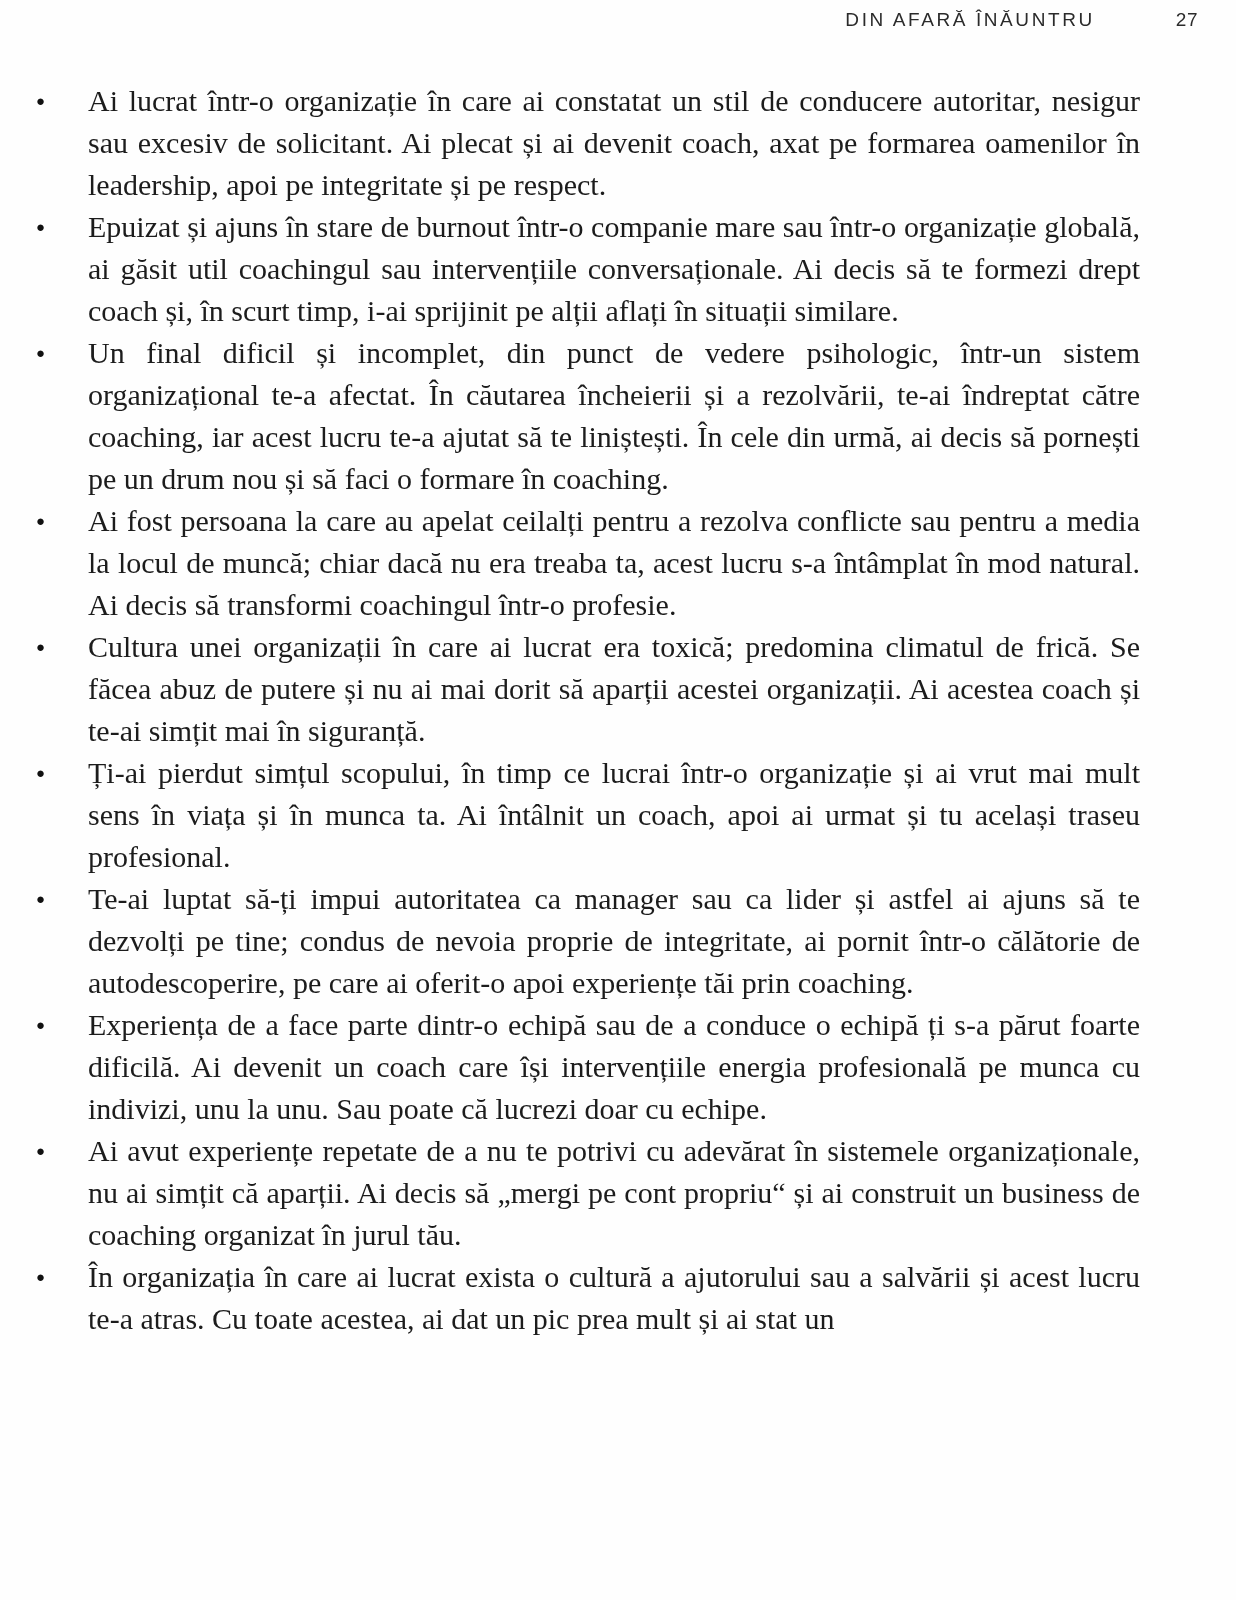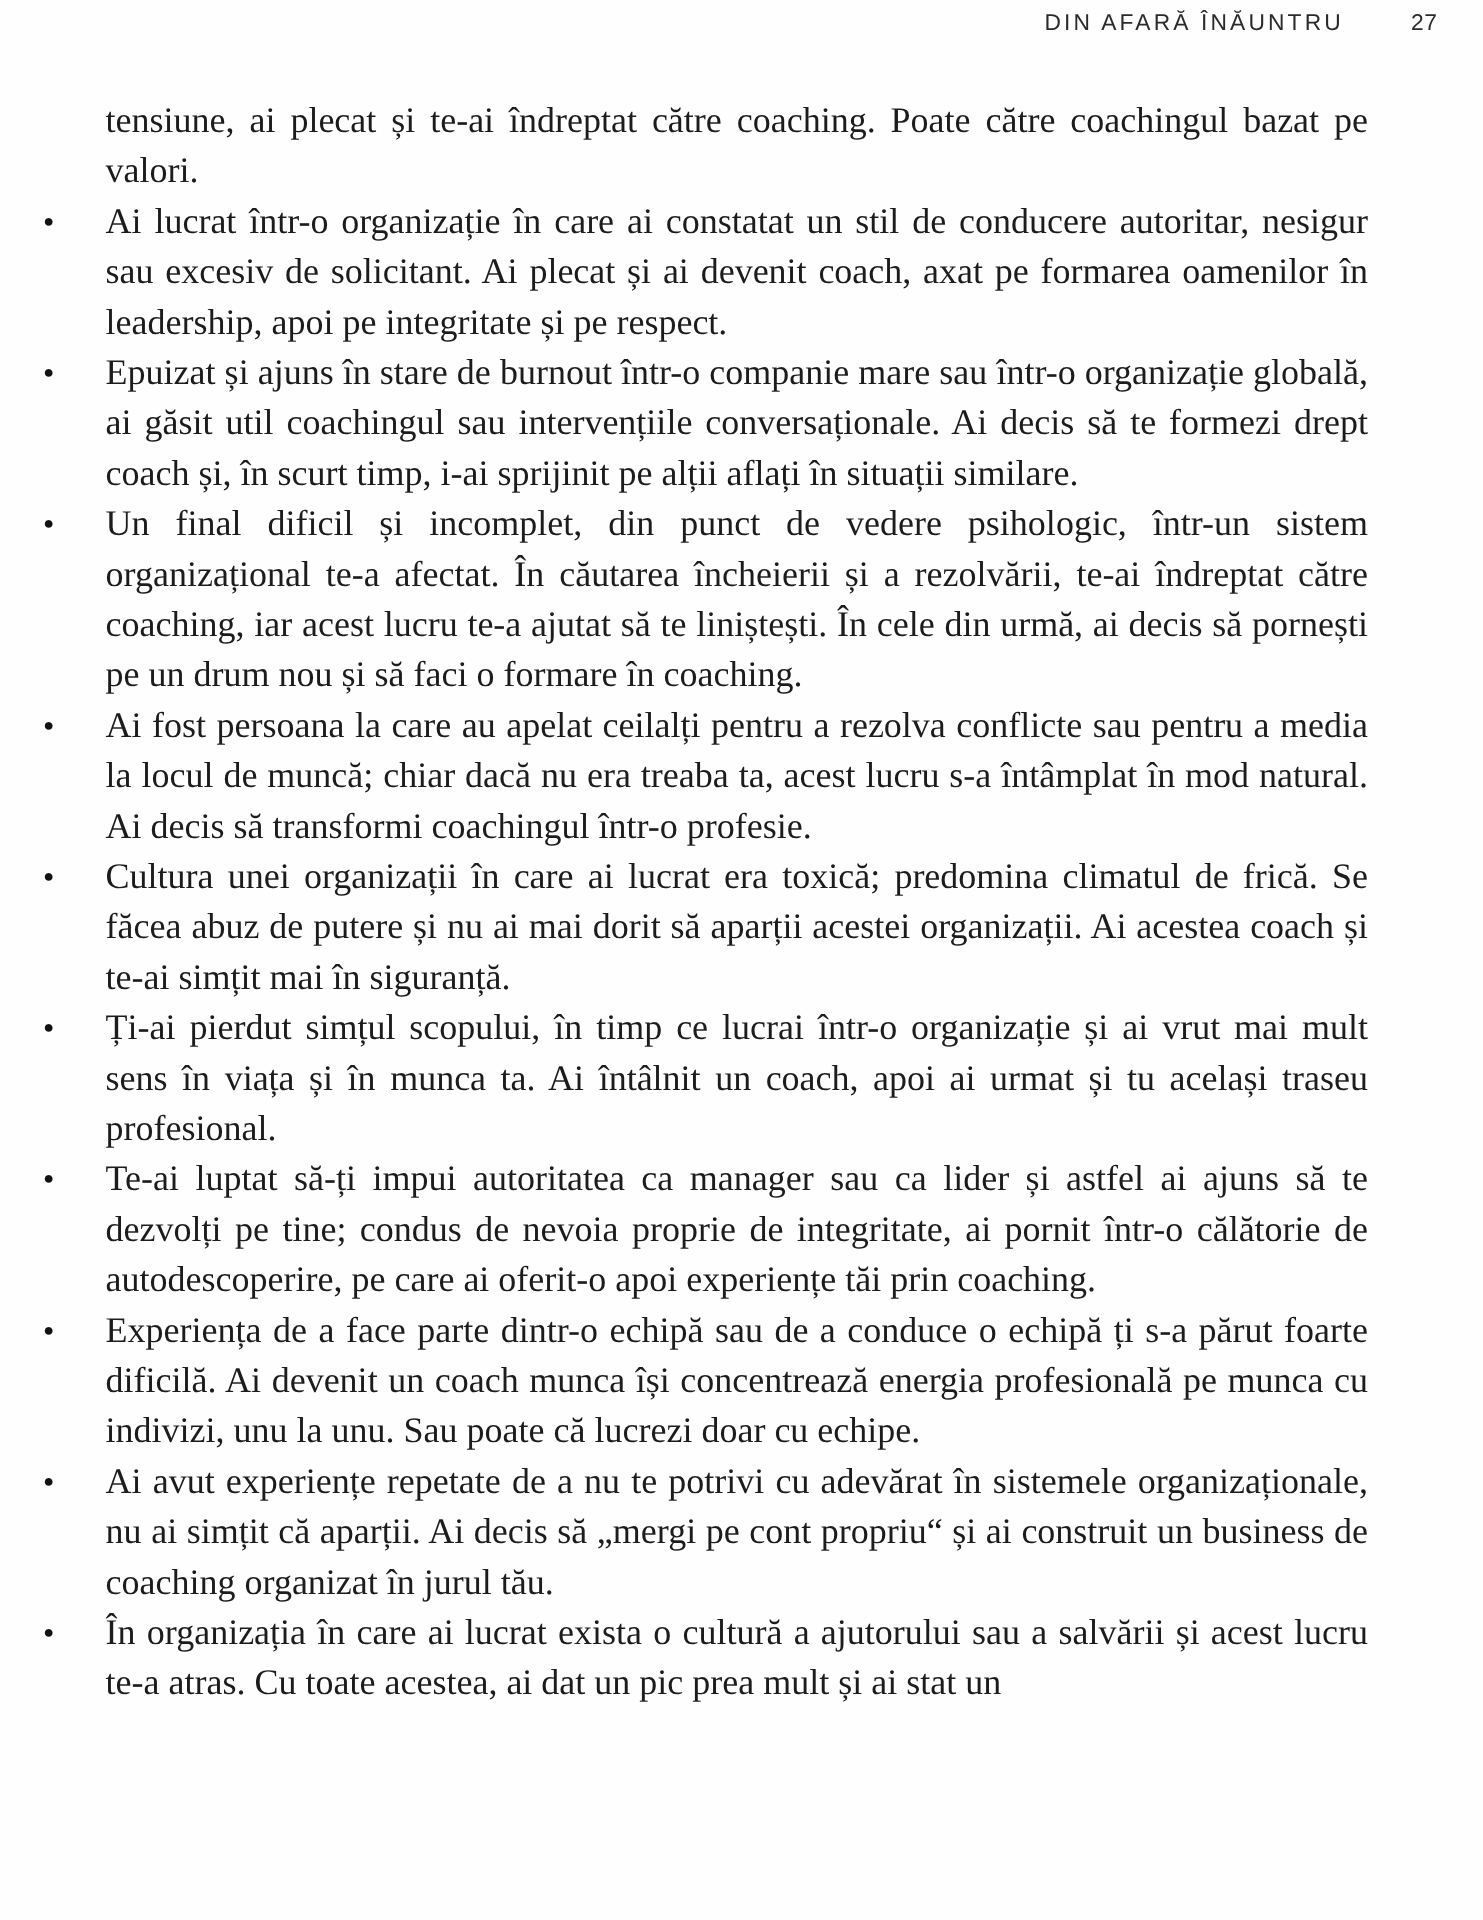--- a/index.html
+++ b/index.html
@@ -29,20 +29,21 @@
     line-height: 28px;
     color: #2b2b2b;
   }
   .head-title {
     letter-spacing: 2.6px;
     margin-right: 56px;
     white-space: nowrap;
   }
   .page-number {
     letter-spacing: 0.5px;
+    margin-left: 25px;
   }
   .body-text {
     position: absolute;
     top: 80px;
     left: 88px;
     width: 1052px;
   }
   .para {
     margin: 0;
     font-size: 30px;
@@ -67,21 +68,20 @@
 
 <div class="page">
 
   <header class="running-head">
     <span class="head-title">DIN AFARĂ ÎNĂUNTRU</span>
     <span class="page-number">27</span>
   </header>
 
   <main class="body-text">
 
-    <p class="para">tensiune, ai plecat și te-ai îndreptat către coaching. Poate către coachingul bazat pe valori.</p>
 
     <div class="bullet-item">
       <span class="bullet">●</span>
       <p class="para">Ai lucrat într-o organizație în care ai constatat un stil de conducere autoritar, nesigur sau excesiv de solicitant. Ai plecat și ai devenit coach, axat pe formarea oamenilor în leadership, apoi pe integritate și pe respect.</p>
     </div>
 
     <div class="bullet-item">
       <span class="bullet">●</span>
       <p class="para">Epuizat și ajuns în stare de burnout într-o companie mare sau într-o organizație globală, ai găsit util coachingul sau intervențiile conversaționale. Ai decis să te formezi drept coach și, în scurt timp, i-ai sprijinit pe alții aflați în situații similare.</p>
     </div>
@@ -106,21 +106,21 @@
       <p class="para">Ți-ai pierdut simțul scopului, în timp ce lucrai într-o organizație și ai vrut mai mult sens în viața și în munca ta. Ai întâlnit un coach, apoi ai urmat și tu același traseu profesional.</p>
     </div>
 
     <div class="bullet-item">
       <span class="bullet">●</span>
       <p class="para">Te-ai luptat să-ți impui autoritatea ca manager sau ca lider și astfel ai ajuns să te dezvolți pe tine; condus de nevoia proprie de integritate, ai pornit într-o călătorie de autodescoperire, pe care ai oferit-o apoi experiențe tăi prin coaching.</p>
     </div>
 
     <div class="bullet-item">
       <span class="bullet">●</span>
-      <p class="para">Experiența de a face parte dintr-o echipă sau de a conduce o echipă ți s-a părut foarte dificilă. Ai devenit un coach munca își concentrează energia profesională pe munca cu indivizi, unu la unu. Sau poate că lucrezi doar cu echipe.</p>
+      <p class="para">Experiența de a face parte dintr-o echipă sau de a conduce o echipă ți s-a părut foarte dificilă. Ai devenit un coach care își intervențiile energia profesională pe munca cu indivizi, unu la unu. Sau poate că lucrezi doar cu echipe.</p>
     </div>
 
     <div class="bullet-item">
       <span class="bullet">●</span>
       <p class="para">Ai avut experiențe repetate de a nu te potrivi cu adevărat în sistemele organizaționale, nu ai simțit că aparții. Ai decis să „mergi pe cont propriu“ și ai construit un business de coaching organizat în jurul tău.</p>
     </div>
 
     <div class="bullet-item">
       <span class="bullet">●</span>
       <p class="para">În organizația în care ai lucrat exista o cultură a ajutorului sau a salvării și acest lucru te-a atras. Cu toate acestea, ai dat un pic prea mult și ai stat un</p>

